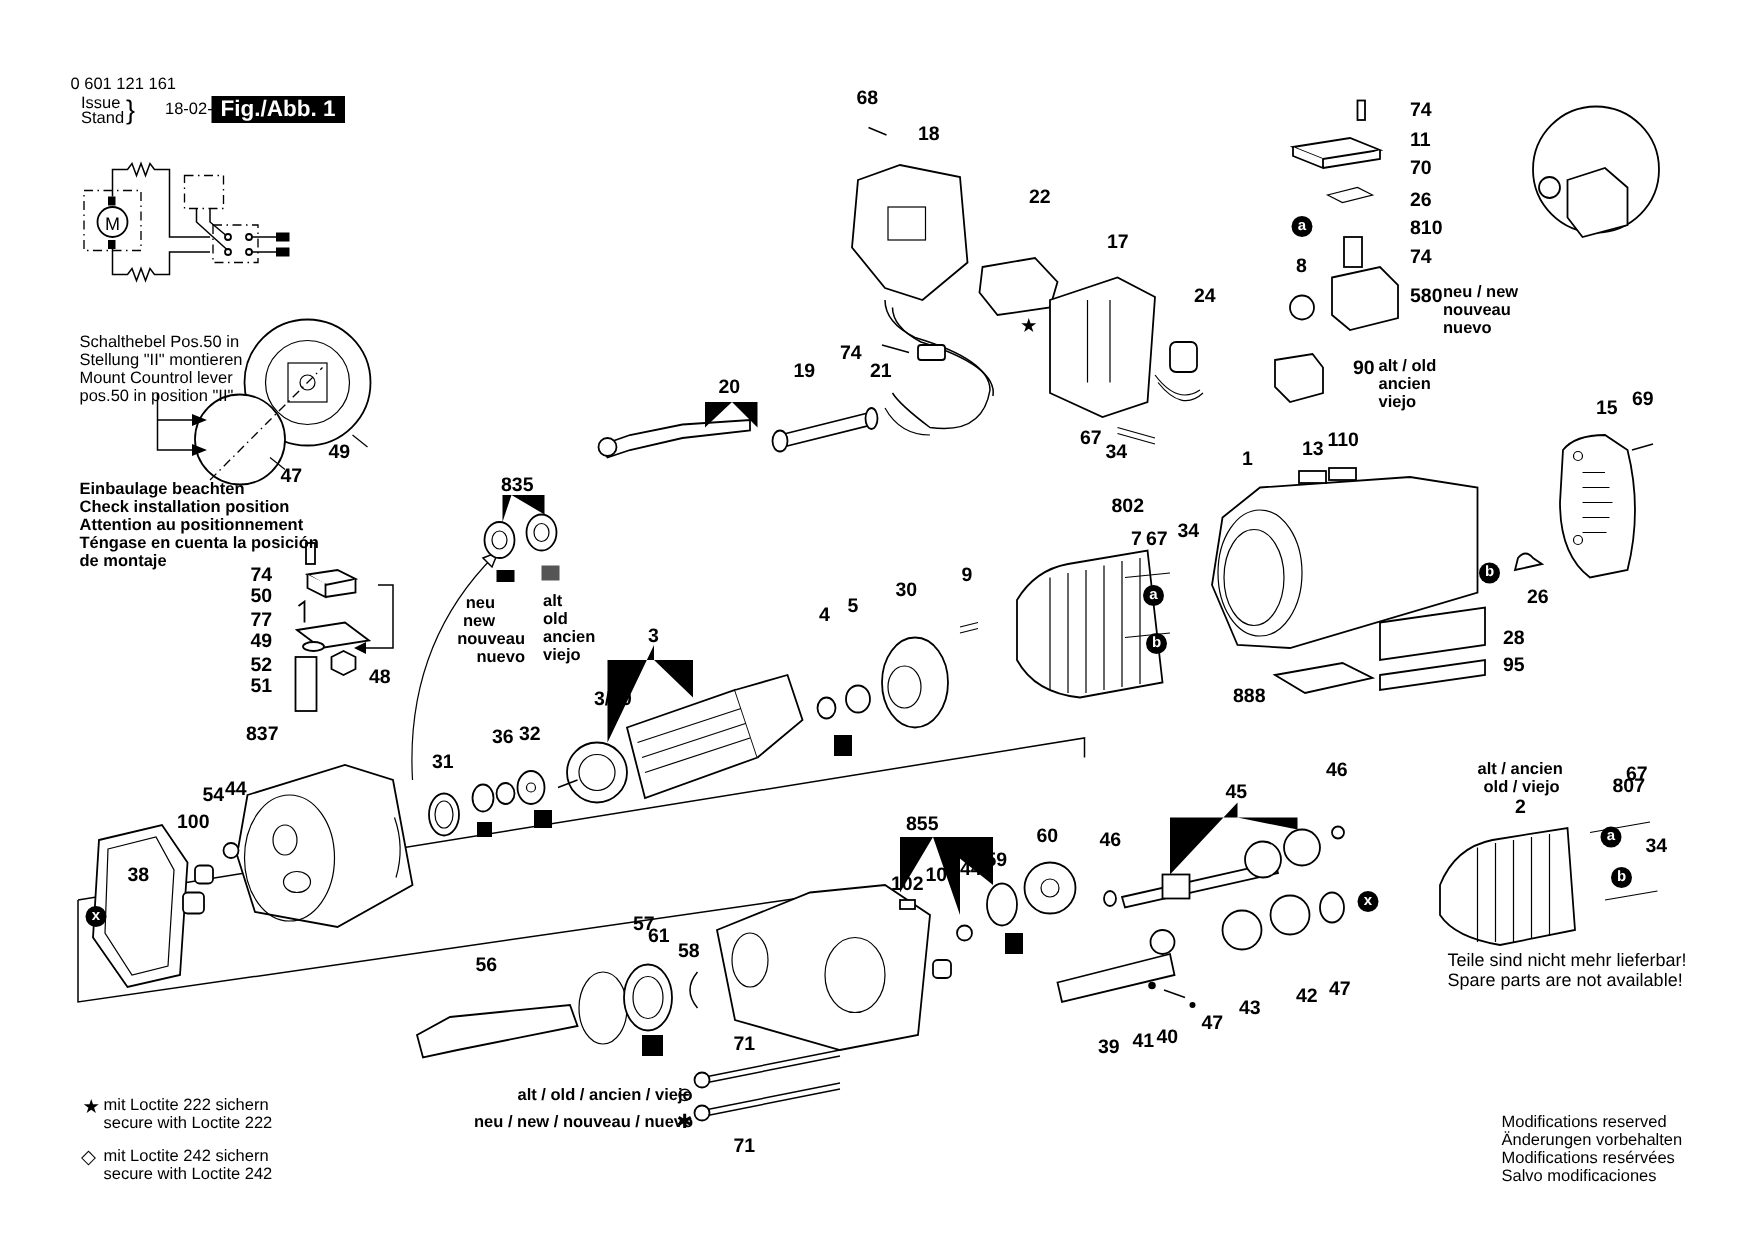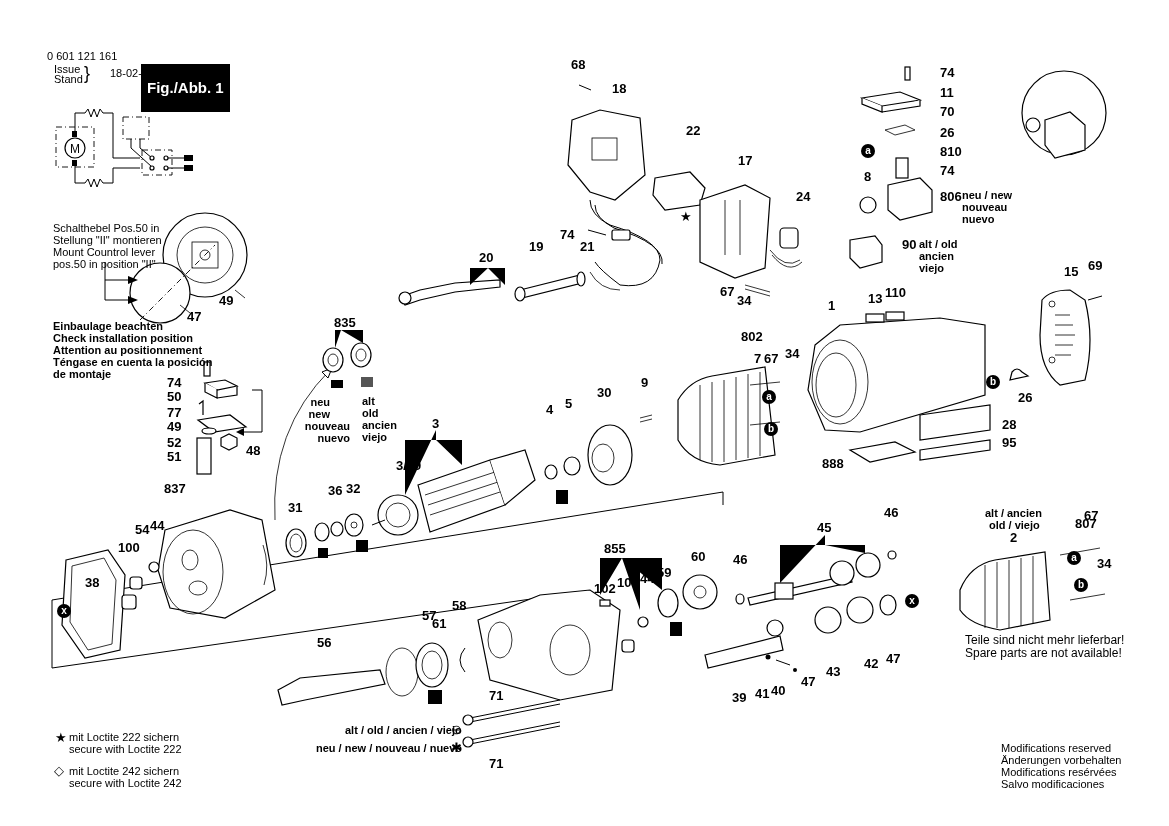--- a/index.html
+++ b/index.html
@@ -1,21 +1,21 @@
 <!DOCTYPE html>
 <html><head>
 <meta charset="utf-8">
 <style>
   html,body{margin:0;padding:0;background:#fff;}
   body{width:1169px;height:826px;position:relative;overflow:hidden;font-family:"Liberation Sans",sans-serif;color:#000;}
   .t{position:absolute;white-space:nowrap;}
   .pn{position:absolute;font-family:"Liberation Sans",sans-serif;font-weight:bold;font-size:13px;line-height:13px;white-space:nowrap;}
   .note{position:absolute;font-size:11px;line-height:12px;white-space:pre;}
   .noteb{position:absolute;font-size:11px;font-weight:bold;line-height:12px;white-space:pre;}
-  .figbox{position:absolute;background:#000;color:#fff;font-weight:bold;font-size:15px;padding:16px 6px;line-height:16px;}
+  .figbox{position:absolute;background:#000;color:#fff;font-weight:bold;font-size:15px;padding:1px 6px;line-height:16px;}
   .circ{position:absolute;width:14px;height:14px;border-radius:50%;background:#000;color:#fff;font-weight:bold;font-size:10px;line-height:14px;text-align:center;}
   svg.draw{position:absolute;left:0;top:0;}
   .part{fill:#fff;stroke:#000;stroke-width:1.2;}
   .ln{stroke:#000;stroke-width:1;fill:none;}
   .thin{stroke:#000;stroke-width:.8;fill:none;}
   .dash{stroke:#000;stroke-width:.9;fill:none;stroke-dasharray:6 3 1 3;}
 </style>
 </head>
 <body>
 
@@ -324,21 +324,21 @@
 <div class="pn" style="left:720px;top:285px;">67</div>
 <div class="pn" style="left:737px;top:294px;">34</div>
 
 <div class="pn" style="left:940px;top:66px;">74</div>
 <div class="pn" style="left:940px;top:86px;">11</div>
 <div class="pn" style="left:940px;top:105px;">70</div>
 <div class="pn" style="left:940px;top:126px;">26</div>
 <div class="pn" style="left:940px;top:145px;">810</div>
 <div class="pn" style="left:940px;top:164px;">74</div>
 <div class="pn" style="left:864px;top:170px;">8</div>
-<div class="pn" style="left:940px;top:190px;">806</div>
+<div class="pn" style="left:940px;top:190px;">580</div>
 <div class="pn" style="left:902px;top:238px;">90</div>
 
 <div class="pn" style="left:1064px;top:265px;">15</div>
 <div class="pn" style="left:1088px;top:259px;">69</div>
 <div class="pn" style="left:1018px;top:391px;">26</div>
 
 <div class="pn" style="left:828px;top:299px;">1</div>
 <div class="pn" style="left:868px;top:292px;">13</div>
 <div class="pn" style="left:885px;top:286px;text-align:right;">110</div>
 <div class="pn" style="left:1002px;top:418px;">28</div>
@@ -384,21 +384,21 @@
 <div class="pn" style="left:640px;top:572px;">44</div>
 <div class="pn" style="left:657px;top:566px;">59</div>
 <div class="pn" style="left:691px;top:550px;">60</div>
 <div class="pn" style="left:733px;top:553px;">46</div>
 <div class="pn" style="left:817px;top:521px;">45</div>
 <div class="pn" style="left:884px;top:506px;">46</div>
 
 <div class="pn" style="left:317px;top:636px;">56</div>
 <div class="pn" style="left:388px;top:617px;padding-left:44px;">61</div>
 <div class="pn" style="left:422px;top:609px;">57</div>
-<div class="pn" style="left:452px;top:599px;">58</div>
+<div class="pn" style="left:452px;top:627px;">58</div>
 <div class="pn" style="left:489px;top:689px;">71</div>
 <div class="pn" style="left:489px;top:757px;">71</div>
 
 <div class="pn" style="left:732px;top:691px;">39</div>
 <div class="pn" style="left:755px;top:687px;">41</div>
 <div class="pn" style="left:771px;top:684px;">40</div>
 <div class="pn" style="left:801px;top:675px;">47</div>
 <div class="pn" style="left:826px;top:665px;">43</div>
 <div class="pn" style="left:864px;top:657px;">42</div>
 <div class="pn" style="left:886px;top:652px;">47</div>

